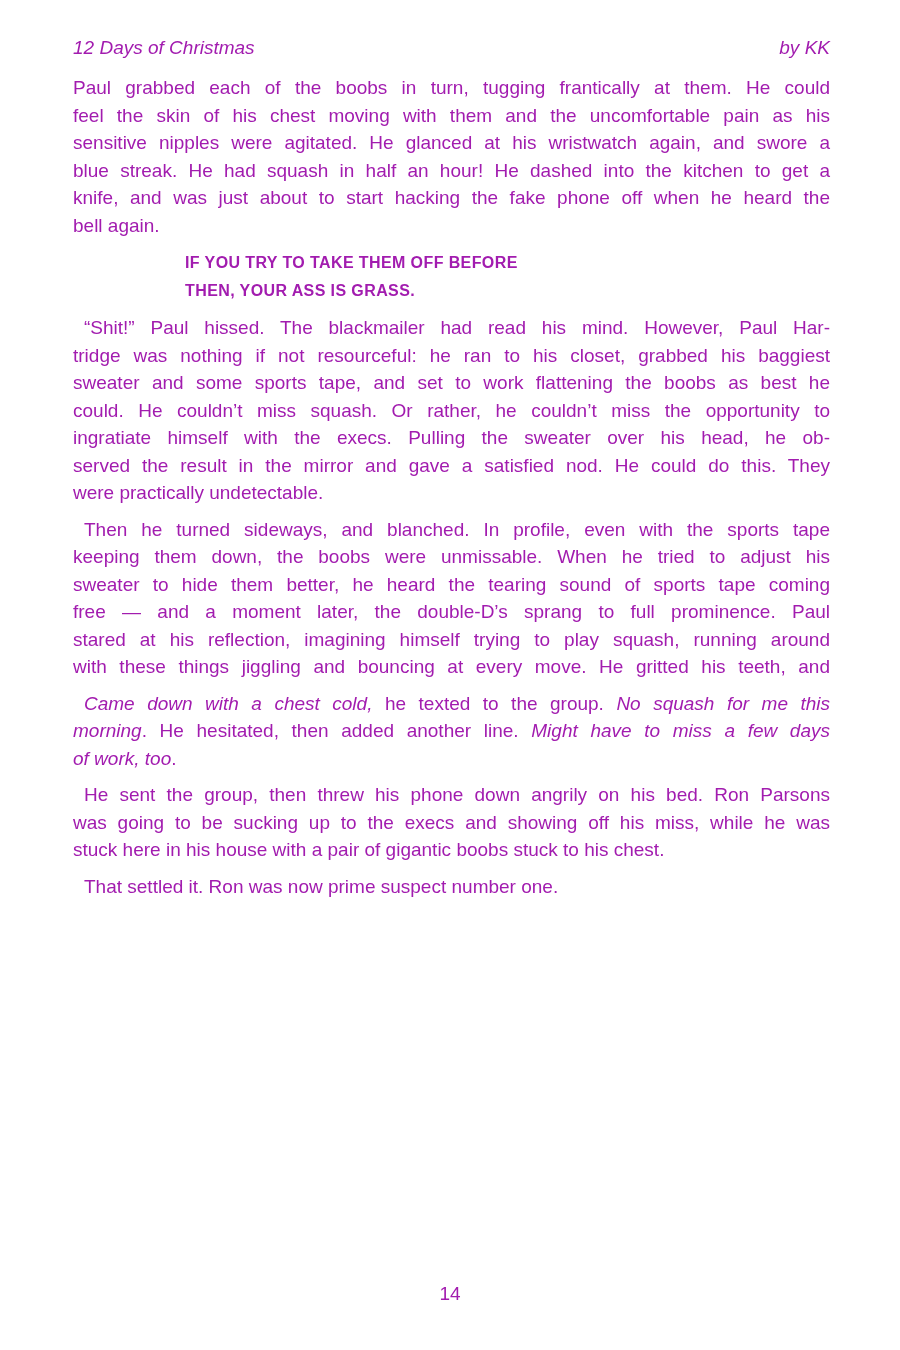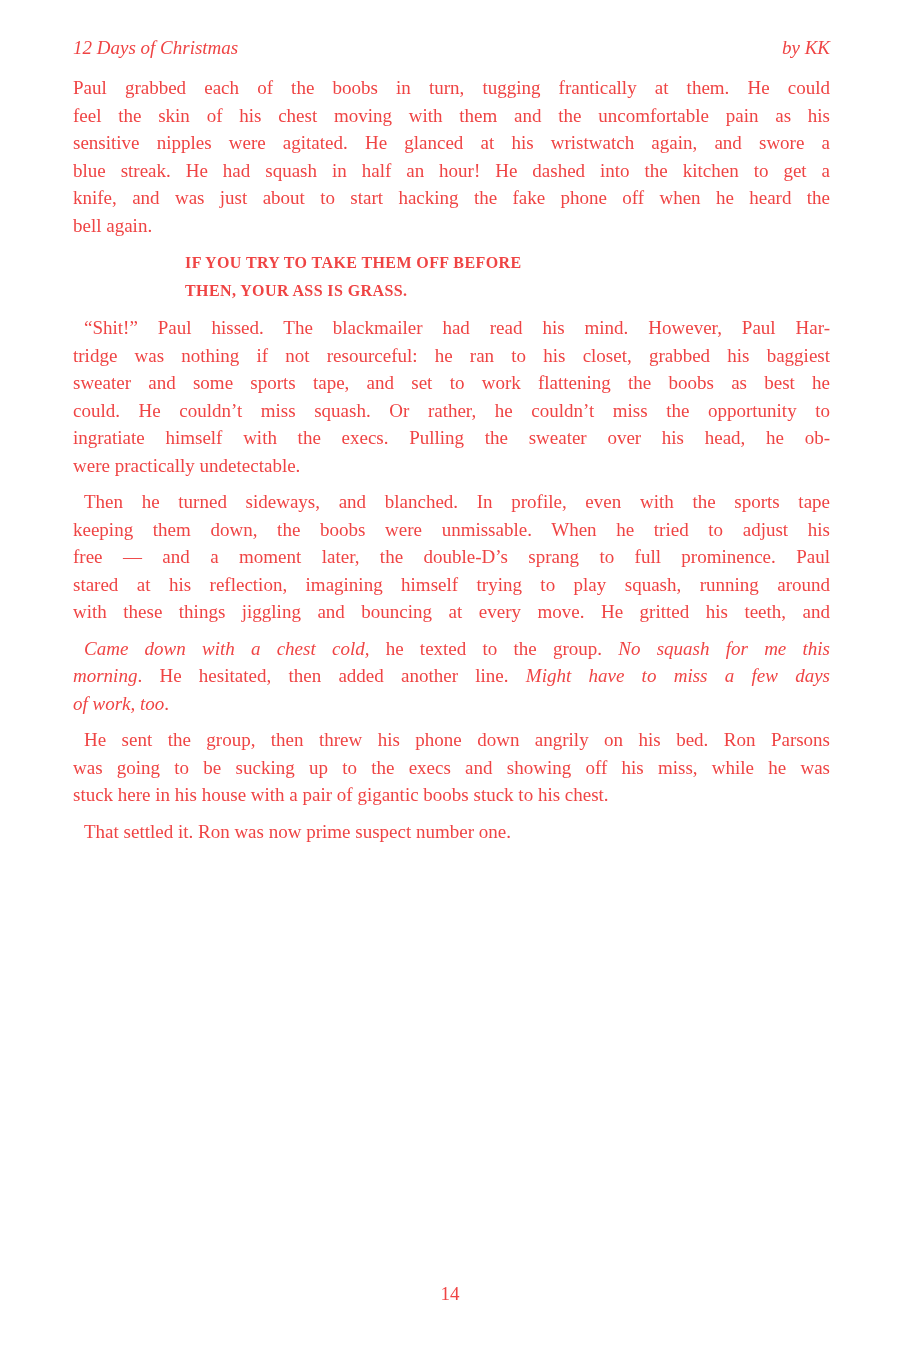--- a/index.html
+++ b/index.html
@@ -5,22 +5,22 @@
   html, body {
     margin: 0;
     padding: 0;
     background: #ffffff;
   }
   .page {
     position: relative;
     width: 900px;
     height: 1350px;
     background: #ffffff;
-    color: #ef4444;
-    font-family: Liberation Serif, serif;
+    color: #a21caf;
+    font-family: Liberation Sans, sans-serif;
     overflow: hidden;
   }
   .content {
     position: absolute;
     left: 73px;
     width: 757px;
     top: 36px;
   }
   .running-header {
     display: flex;
@@ -85,25 +85,27 @@
         <div class="para quote">
           <div class="line first">IF YOU TRY TO TAKE THEM OFF BEFORE</div>
           <div class="line last">THEN, YOUR ASS IS GRASS.</div>
         </div>
         <div class="para body indent">
           <div class="line first">“Shit!” Paul hissed. The blackmailer had read his mind. However, Paul Har-</div>
           <div class="line">tridge was nothing if not resourceful: he ran to his closet, grabbed his baggiest</div>
           <div class="line">sweater and some sports tape, and set to work flattening the boobs as best he</div>
           <div class="line">could. He couldn’t miss squash. Or rather, he couldn’t miss the opportunity to</div>
           <div class="line">ingratiate himself with the execs. Pulling the sweater over his head, he ob-</div>
+          <div class="line">served the result in the mirror and gave a satisfied nod. He could do this. They</div>
           <div class="line last">were practically undetectable.</div>
         </div>
         <div class="para body indent">
           <div class="line first">Then he turned sideways, and blanched. In profile, even with the sports tape</div>
           <div class="line">keeping them down, the boobs were unmissable. When he tried to adjust his</div>
+          <div class="line">sweater to hide them better, he heard the tearing sound of sports tape coming</div>
           <div class="line">free — and a moment later, the double-D’s sprang to full prominence. Paul</div>
           <div class="line">stared at his reflection, imagining himself trying to play squash, running around</div>
           <div class="line">with these things jiggling and bouncing at every move. He gritted his teeth, and</div>
         </div>
         <div class="para body indent">
           <div class="line first"><i>Came down with a chest cold,</i> he texted to the group. <i>No squash for me this</i></div>
           <div class="line"><i>morning</i>. He hesitated, then added another line. <i>Might have to miss a few days</i></div>
           <div class="line last"><i>of work, too</i>.</div>
         </div>
         <div class="para body indent">

